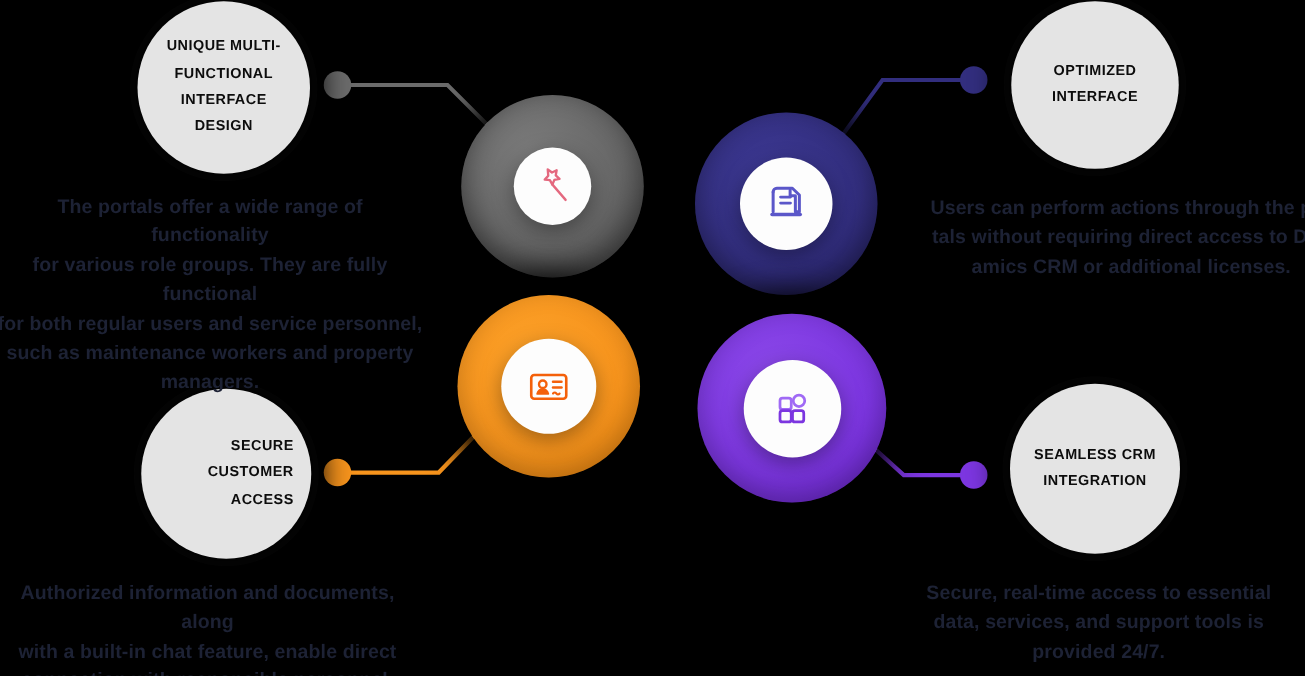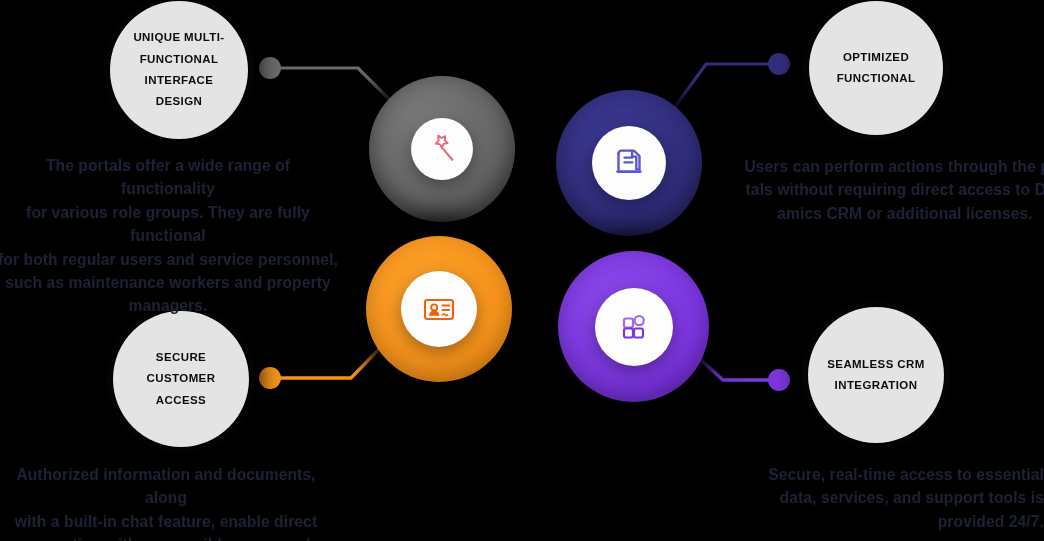--- a/index.html
+++ b/index.html
@@ -76,25 +76,25 @@
   <span class="dot" style="left:768px;top:369px;width:22px;height:22px;background:#7c36e0;"></span>
 
   <div class="label-circle" style="left:110px;top:1px;width:138px;height:138px;">
     <span style="white-space:pre-line;">UNIQUE MULTI-
 FUNCTIONAL
 INTERFACE DESIGN</span>
   </div>
 
   <div class="label-circle" style="left:809px;top:1px;width:134px;height:134px;">
     <span style="white-space:pre-line;">OPTIMIZED
-FUNCTIONAL</span>
+INTERFACE</span>
   </div>
 
   <div class="label-circle" style="left:113px;top:311px;width:136px;height:136px;">
-    <span style="white-space:pre-line;">SECURE CUSTOMER
+    <span style="white-space:pre-line;text-align:right;">SECURE CUSTOMER
 ACCESS</span>
   </div>
 
   <div class="label-circle" style="left:808px;top:307px;width:136px;height:136px;align-items:center;">
     <span style="white-space:pre-line;">SEAMLESS CRM
 INTEGRATION</span>
   </div>
 
   <div class="node" style="left:369px;top:76px;width:146px;height:146px;
               box-shadow:0 0 26px 14px rgba(0,0,0,.92);">
@@ -160,17 +160,17 @@
 managers.</div>
 
   <div class="para" style="left:744px;top:155px;width:322px;">Users can perform actions through the por
 tals without requiring direct access to Dyn
 amics CRM or additional licenses.</div>
 
   <div class="para" style="left:-4px;top:463px;width:340px;">Authorized information and documents, along
 with a built-in chat feature, enable direct
 connection with responsible personnel.</div>
 
-  <div class="para" style="left:714px;top:463px;width:330px;text-align:right;">Secure, real-time access to essential
+  <div class="para" style="left:714px;top:463px;width:330px;">Secure, real-time access to essential
 data, services, and support tools is
 provided 24/7.</div>
 
 </div>
 
 </body></html>

